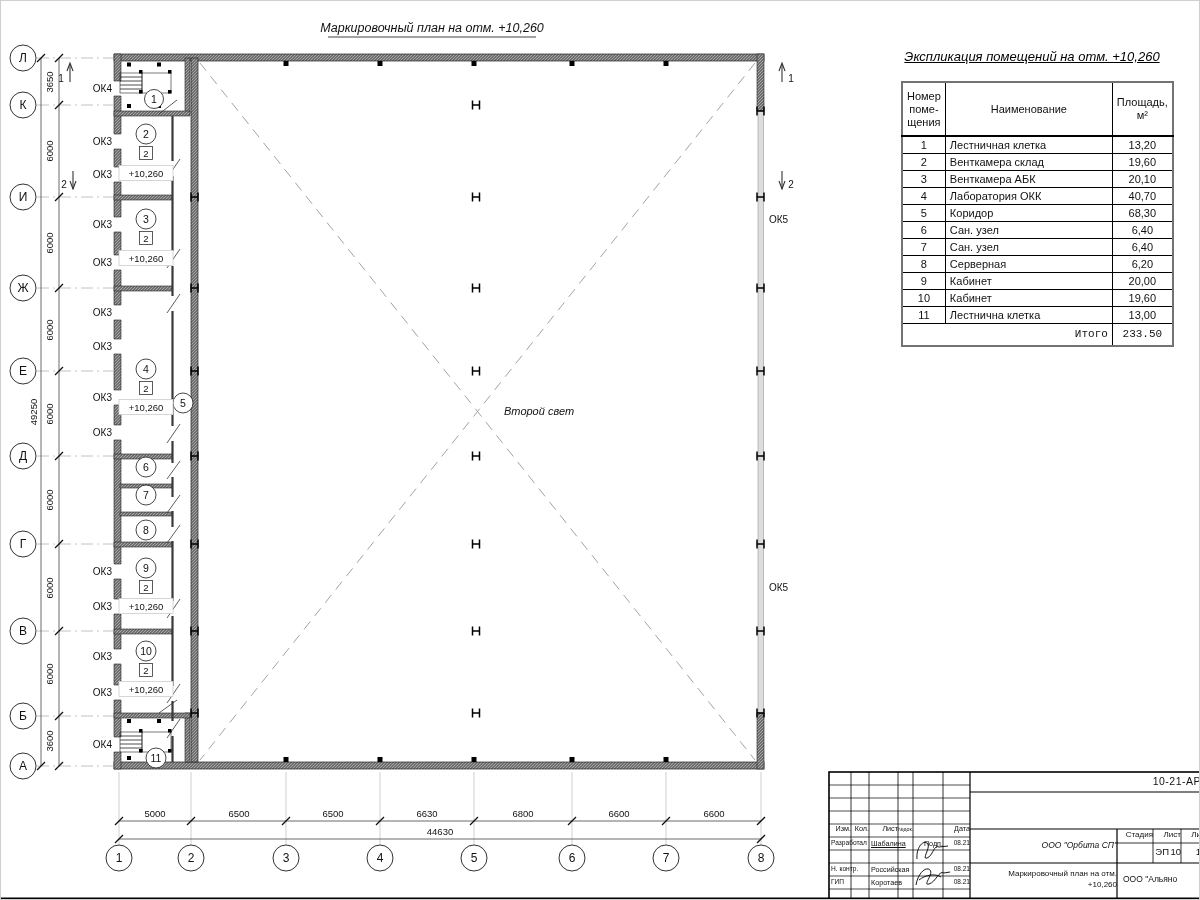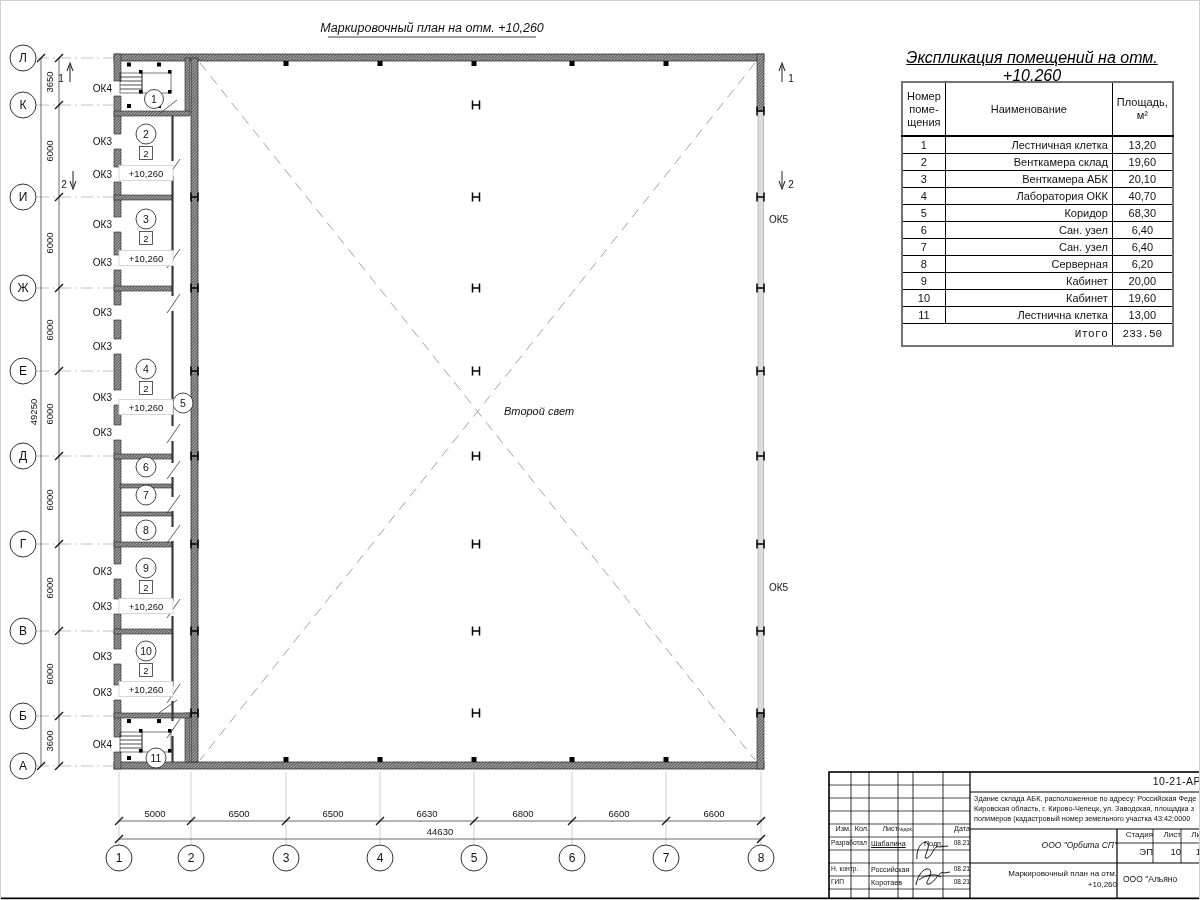--- a/index.html
+++ b/index.html
@@ -11,31 +11,31 @@
   .axis{font-size:12px;}
   .dim{font-size:9.5px;}
   .lbl{font-size:10px;}
   .bub{font-size:10.5px;}
   .sec{font-size:10px;}
   .elev{font-size:9.5px;}
   .badge{font-size:9.5px;}
   .sl{font-size:11px;font-style:italic;}
   
   .sched-title{position:absolute;left:898px;top:48px;width:266px;text-align:center;
-    font-size:16px;font-style:italic;text-decoration:underline;}
+    font-size:13px;font-style:italic;text-decoration:underline;}
   table.sched{position:absolute;left:900px;top:80px;border-collapse:collapse;table-layout:fixed;
     font-size:11px;color:#111;}
   table.sched th,table.sched td{border:1px solid #000;padding:0 4px;box-sizing:border-box;}
   table.sched{border:2px solid #737373;}
   table.sched th{border-bottom:2px solid #000;font-weight:normal;white-space:pre-line;
     text-align:center;vertical-align:middle;height:54px;line-height:13px;}
   table.sched td{height:17px;}
   td.cnum{text-align:center;width:37px;}
   th.cnum{width:37px;}
-  td.cname{text-align:right;width:167px;}
+  td.cname{text-align:left;width:167px;}
   th.cname{width:167px;}
   td.carea{text-align:center;width:59px;}
   th.carea{width:59px;}
   tr.total td{border-top:1.5px solid #000;height:23px;font-family:Liberation Mono, monospace;}
   td.tlabel{text-align:right;padding-right:8px;}
   
   .tb{position:absolute;color:#111;line-height:1.05;}
   .c{text-align:right;}
 </style>
 </head>
@@ -467,23 +467,20 @@
     </tbody>
   <tfoot>
     <tr class="total">
       <td class="tlabel" colspan="2">Итого</td>
       <td class="carea">233.50</td>
     </tr>
   </tfoot>
 </table>
 
 <div class="tb c" style="left:969px;top:775px;width:231px;font-size:10.5px;letter-spacing:.5px;">10-21-АР</div>
-<div class="tb" style="left:973px;top:793px;width:227px;height:34px;font-size:7.3px;line-height:9.8px;white-space:pre;overflow:hidden;">Здание склада АБК, расположенное по адресу: Российская Феде
-Кировская область, г. Кирово-Чепецк, ул. Заводская, площадка з
-полимеров (кадастровый номер земельного участка 43:42:0000</div>
 
 <div class="tb c" style="left:828px;top:824px;width:22px;font-size:7.2px;">Изм.</div>
 <div class="tb c" style="left:850px;top:824px;width:18px;font-size:7.2px;">Кол.</div>
 <div class="tb c" style="left:868px;top:824px;width:29px;font-size:7.2px;">Лист</div>
 <div class="tb c" style="left:897px;top:826px;width:15px;font-size:5.2px;">№док.</div>
 <div class="tb c" style="left:912px;top:824px;width:30px;font-size:7.2px;margin-top:15px;">Подп.</div>
 <div class="tb c" style="left:942px;top:824px;width:27px;font-size:7.2px;">Дата</div>
 
 <div class="tb" style="left:830px;top:839px;width:40px;font-size:6.6px;">Разработал</div>
 <div class="tb" style="left:870px;top:838.5px;width:42px;font-size:7.2px;text-decoration:underline;">Шабалина</div>
@@ -494,20 +491,20 @@
 <div class="tb c" style="left:942px;top:865px;width:27px;font-size:6.5px;">08.21</div>
 
 <div class="tb" style="left:830px;top:878px;width:40px;font-size:6.6px;">ГИП</div>
 <div class="tb" style="left:870px;top:877.5px;width:42px;font-size:7.2px;">Коротаев</div>
 <div class="tb c" style="left:942px;top:878px;width:27px;font-size:6.5px;">08.21</div>
 
 <div class="tb c" style="left:969px;top:840px;width:147px;font-size:8.5px;font-style:italic;">ООО "Орбита СП"</div>
 <div class="tb c" style="left:1116px;top:830px;width:36px;font-size:8px;">Стадия</div>
 <div class="tb c" style="left:1152px;top:830px;width:28px;font-size:8px;">Лист</div>
 <div class="tb c" style="left:1180px;top:830px;width:20px;font-size:8px;overflow:hidden;white-space:nowrap;">Ли</div>
-<div class="tb c" style="left:1116px;top:846px;width:36px;font-size:9.5px;">ЭП</div>
+<div class="tb c" style="left:1116px;top:846px;width:52px;font-size:9.5px;">ЭП</div>
 <div class="tb c" style="left:1152px;top:846px;width:28px;font-size:9.5px;">10</div>
 <div class="tb c" style="left:1180px;top:846px;width:20px;font-size:9.5px;">1</div>
 <div class="tb c" style="left:969px;top:867px;width:147px;font-size:8px;line-height:11px;white-space:pre-line;">Маркировочный план на отм.
 +10,260</div>
 <div class="tb" style="left:1122px;top:874px;width:78px;font-size:8.5px;white-space:nowrap;overflow:hidden;">ООО "Альяно</div>
 
 </div>
 
 </body></html>

